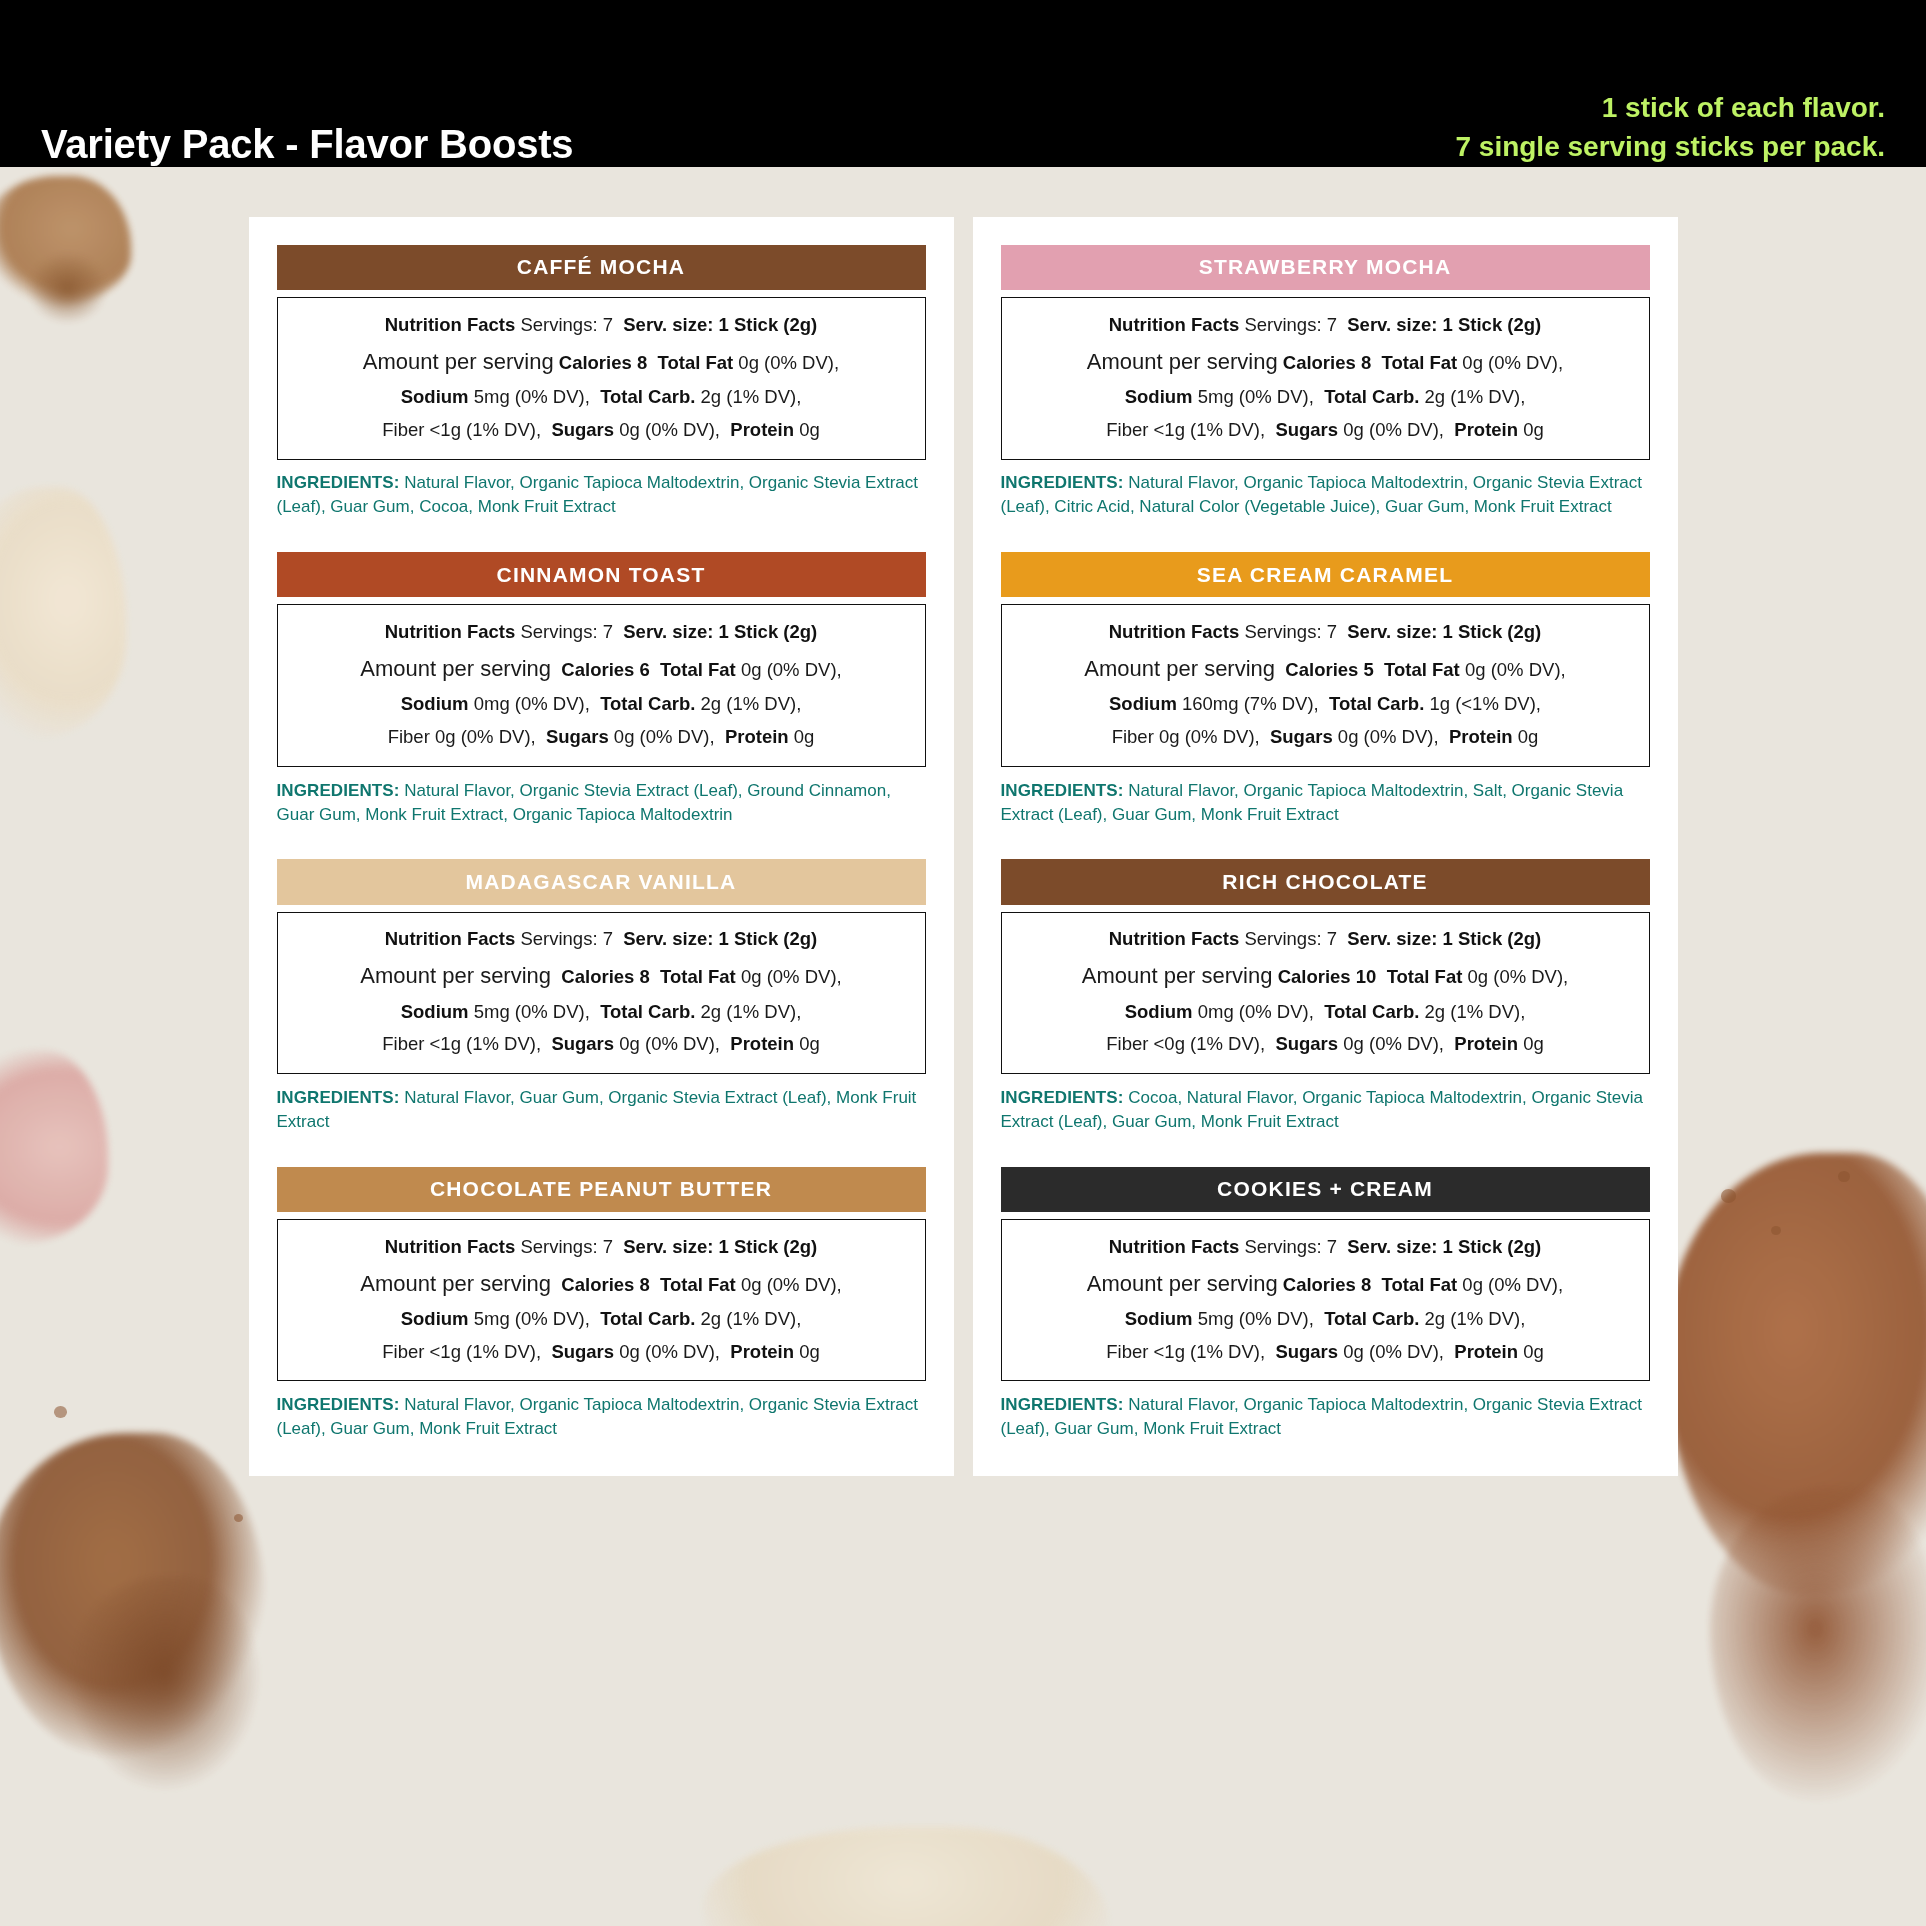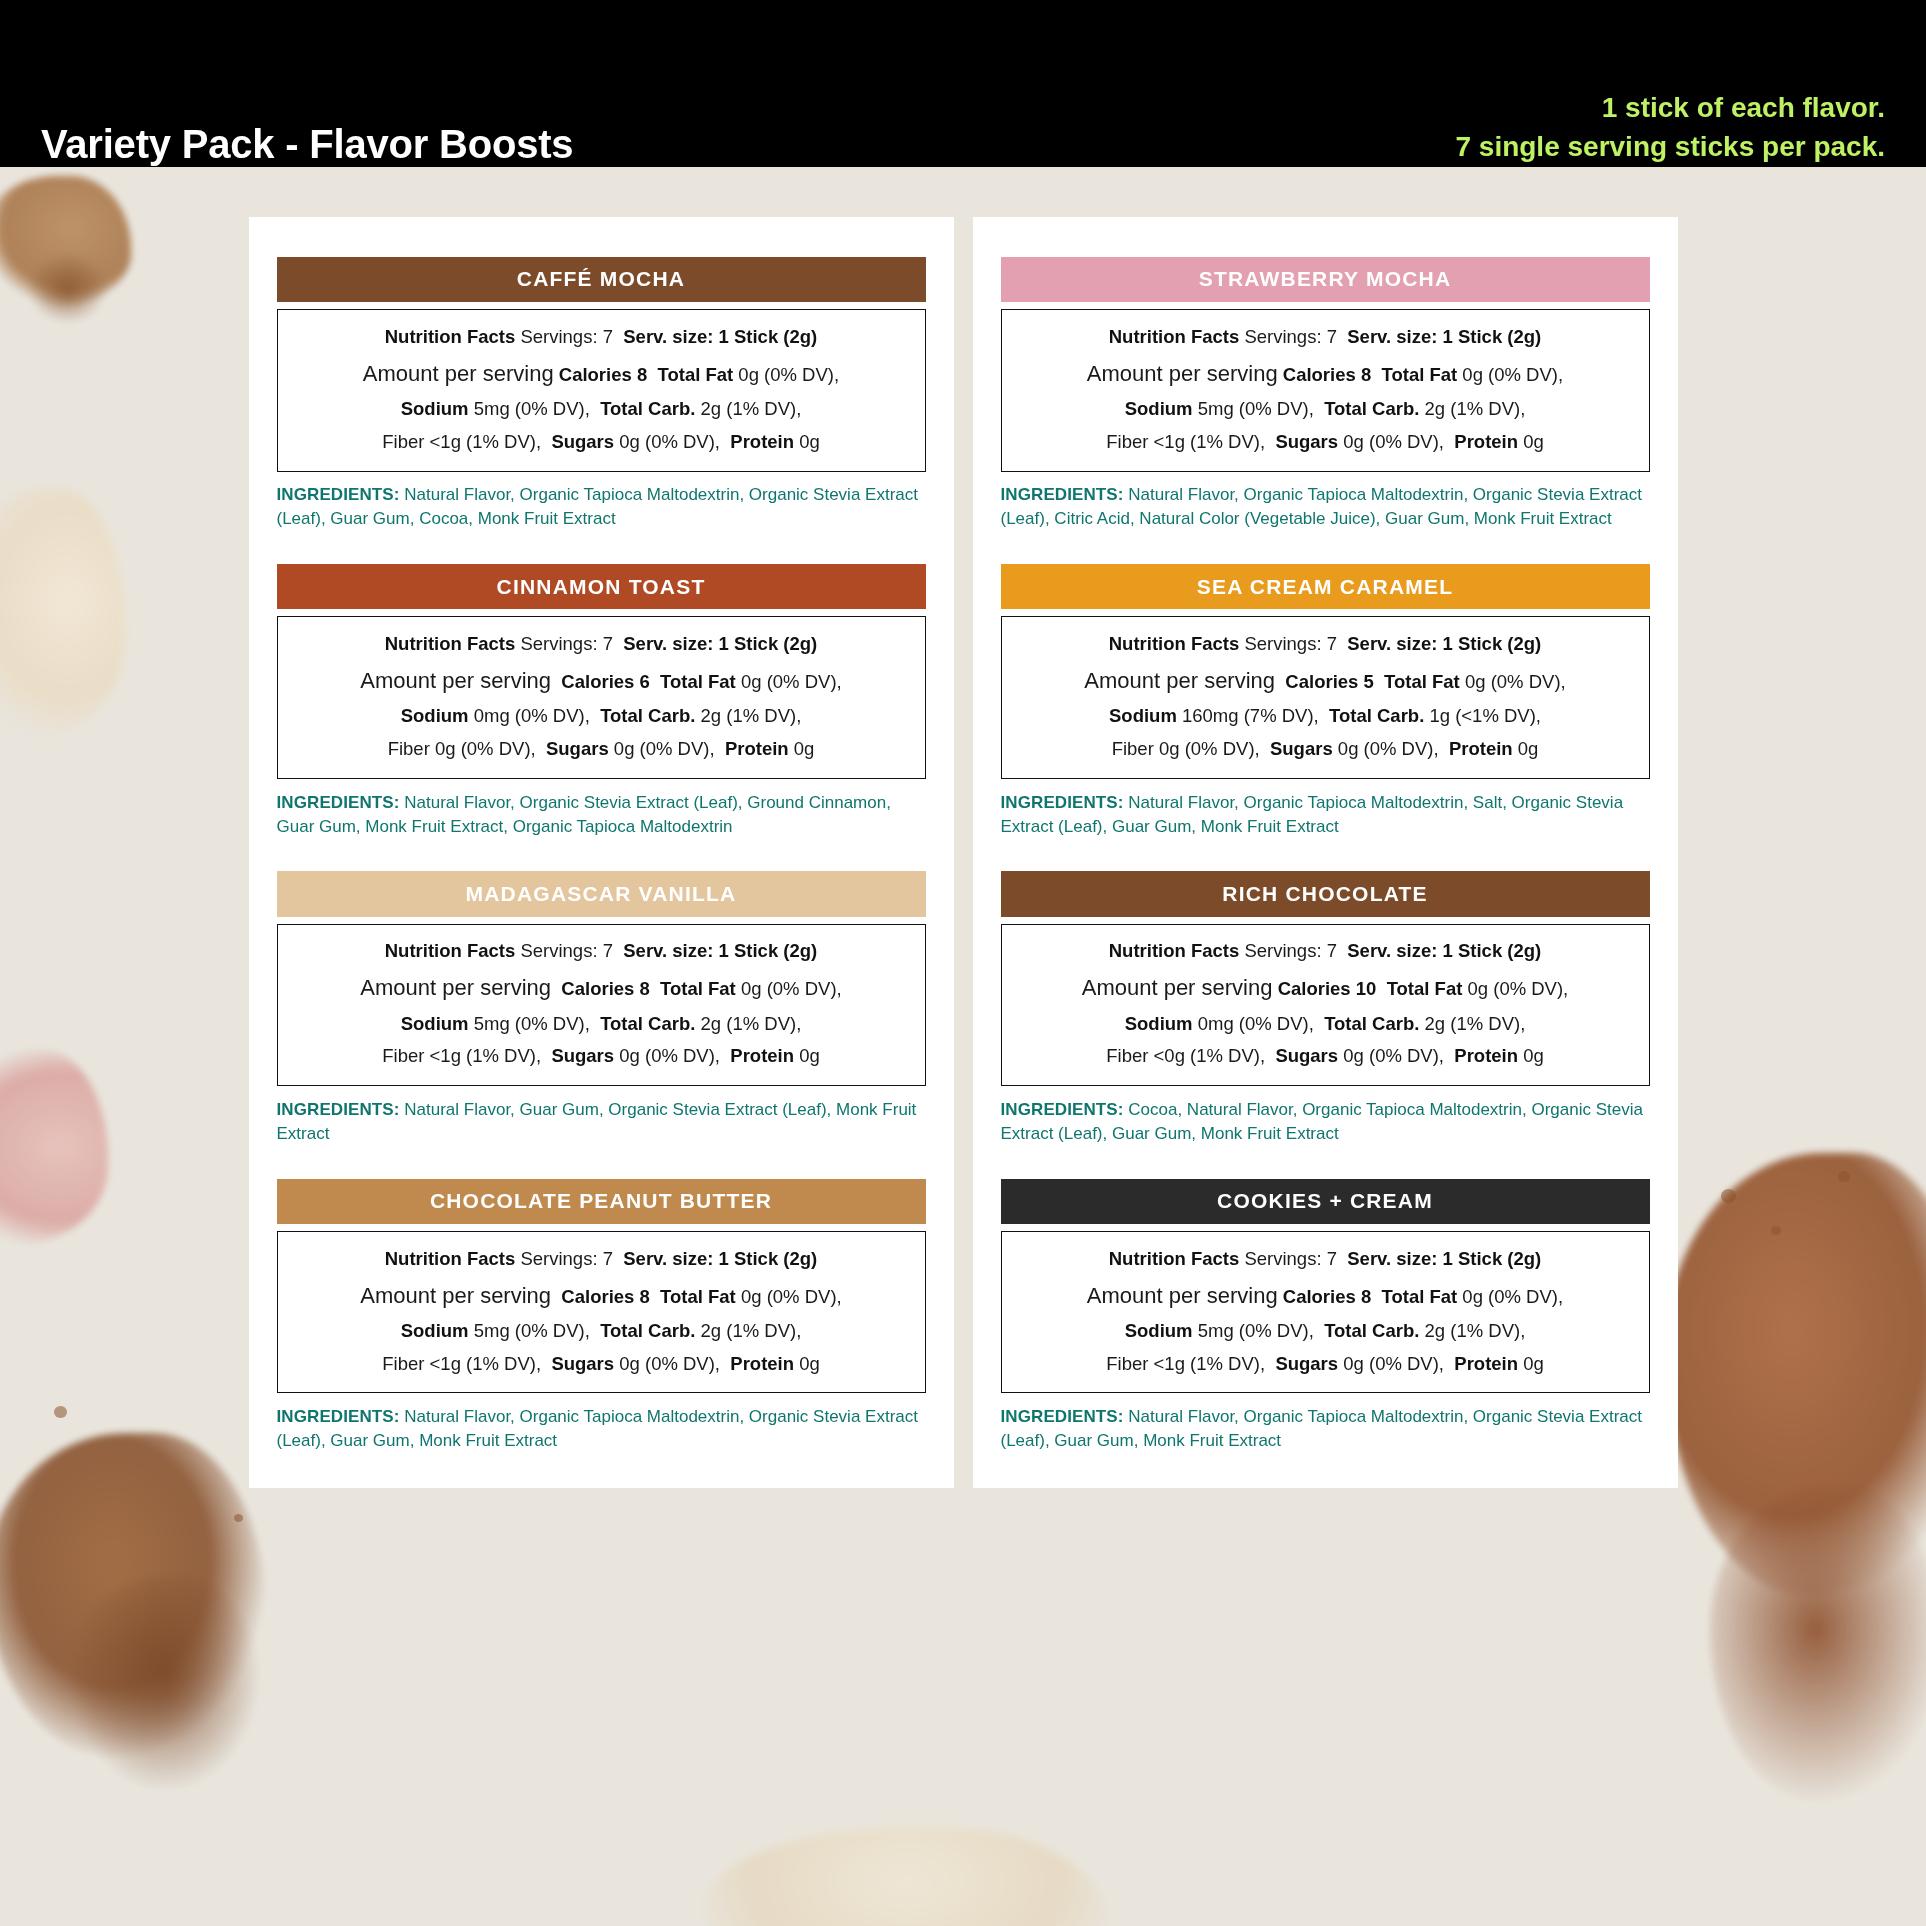--- a/index.html
+++ b/index.html
@@ -103,21 +103,21 @@
     position: relative;
     z-index: 2;
     display: flex;
     justify-content: center;
     gap: 19px;
     padding: 50px 0 0 0;
   }
   .column {
     background: #fff;
     width: 705px;
-    padding: 40px 28px 30px 28px;
+    padding: 28px 28px 30px 28px;
     box-sizing: border-box;
   }
 
   .panel { margin-bottom: 7.2px; }
   .panel:last-child { margin-bottom: 0; }
 
   .flavor-bar {
     text-align: center;
     color: #fff;
     font-size: 21px;

